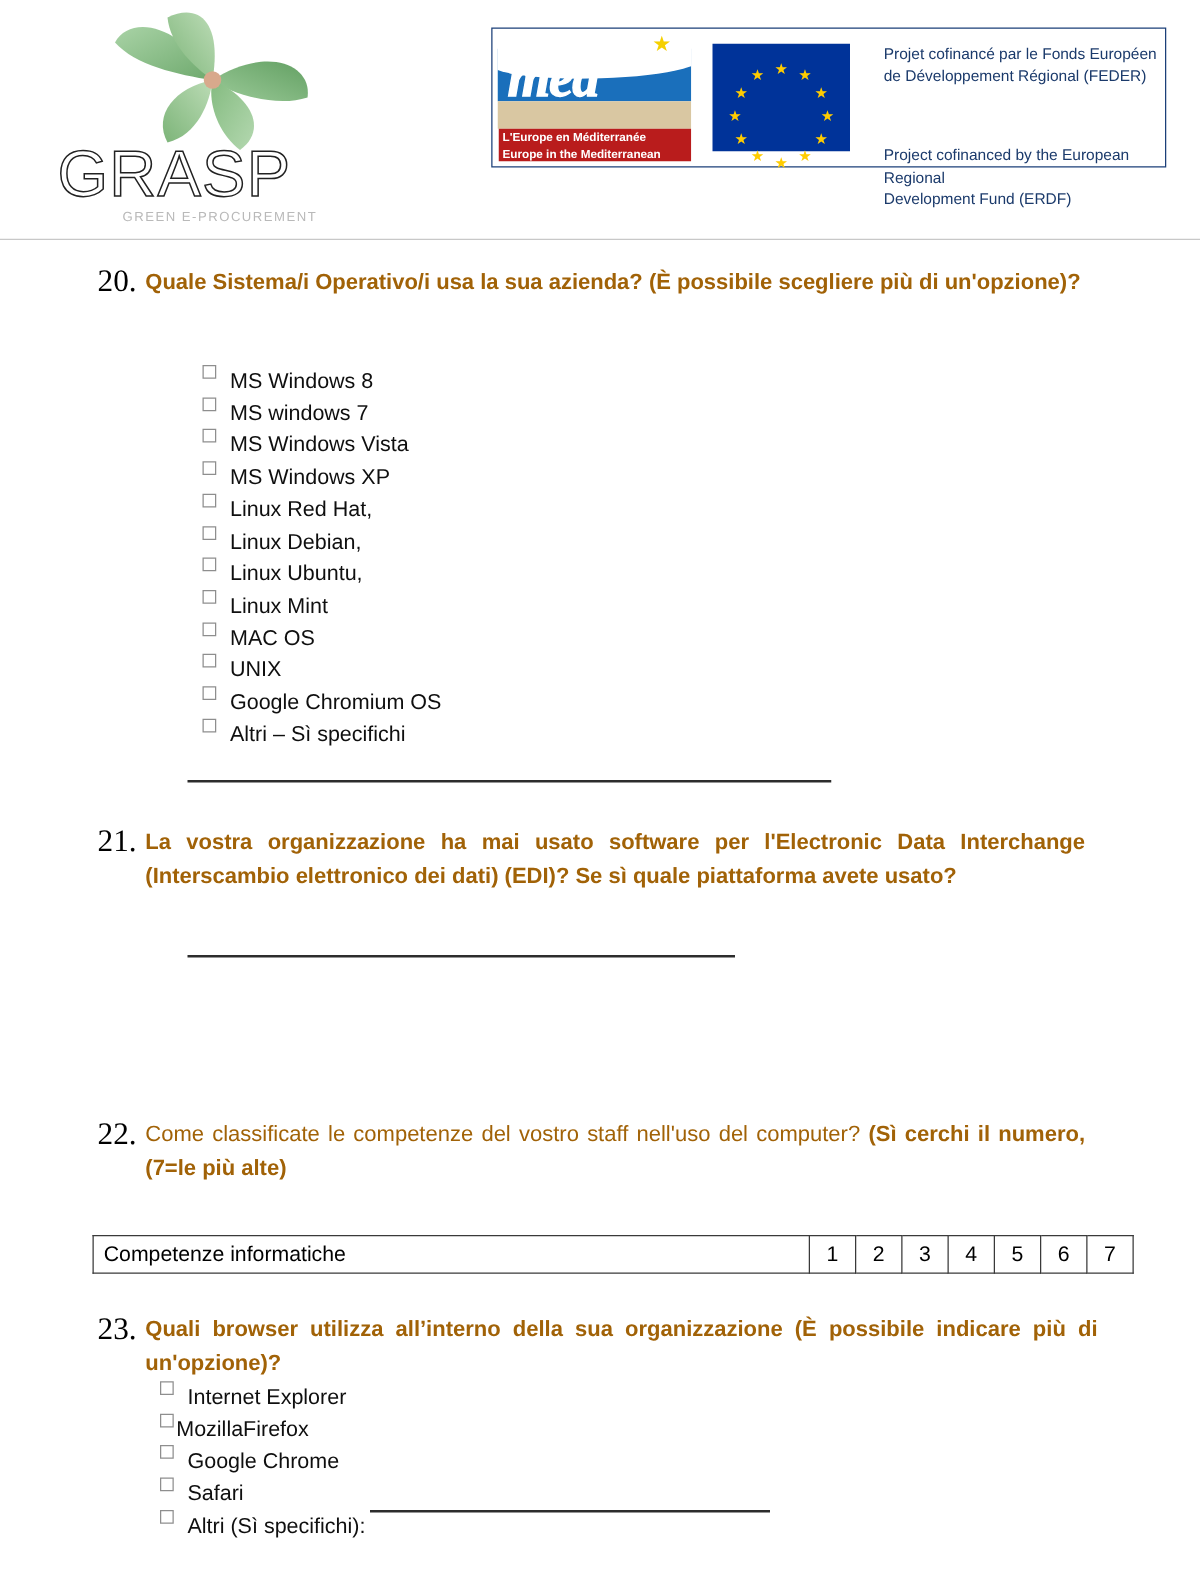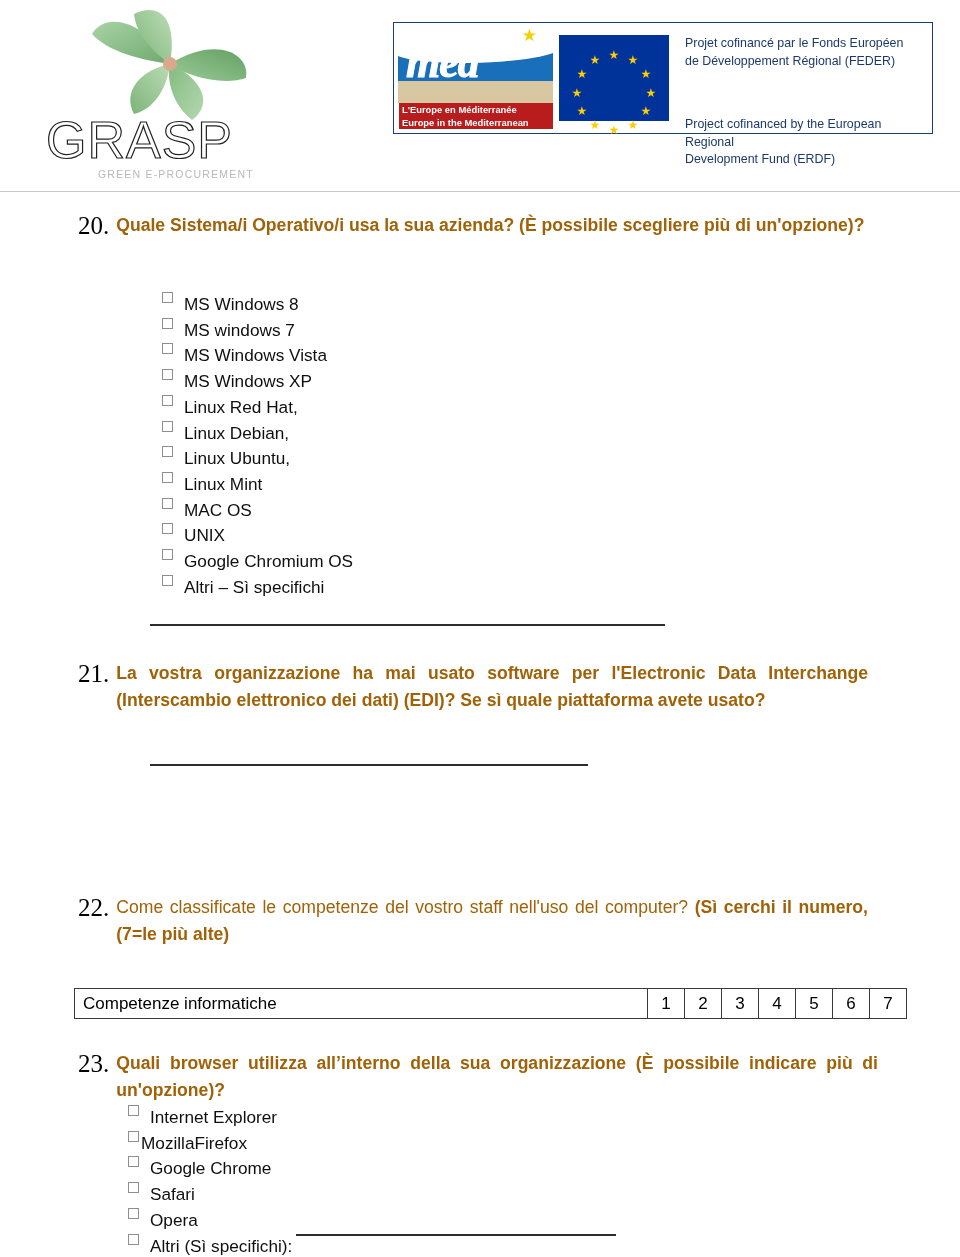--- a/index.html
+++ b/index.html
@@ -73,20 +73,21 @@
     position: absolute;
     left: 393px;
     top: 22px;
     width: 540px;
     height: 112px;
     border: 1.5px solid #1b3f78;
     background: #ffffff;
     box-sizing: border-box;
     display: flex;
     align-items: stretch;
+    gap: 11px;
   }
   #med-mark {
     position: relative;
     width: 155px;
     flex: 0 0 155px;
     margin: 4px 0 4px 4px;
     overflow: hidden;
     background: #ffffff;
   }
   .med-sky {
@@ -472,22 +473,18 @@
     <li class="opt-item">
       <span class="cb"></span>
       <span>Google Chrome</span>
     </li>
     <li class="opt-item">
       <span class="cb"></span>
       <span>Safari</span>
     </li>
     <li class="opt-item">
       <span class="cb"></span>
-      <span>Opera</span>
-    </li>
-    <li class="opt-item">
-      <span class="cb"></span>
       <span>Altri (Sì specifichi):</span>
       <span class="inline-rule" style="width:320px;"></span>
     </li>
   </ul>
 
 </div>
 
 </body></html>

